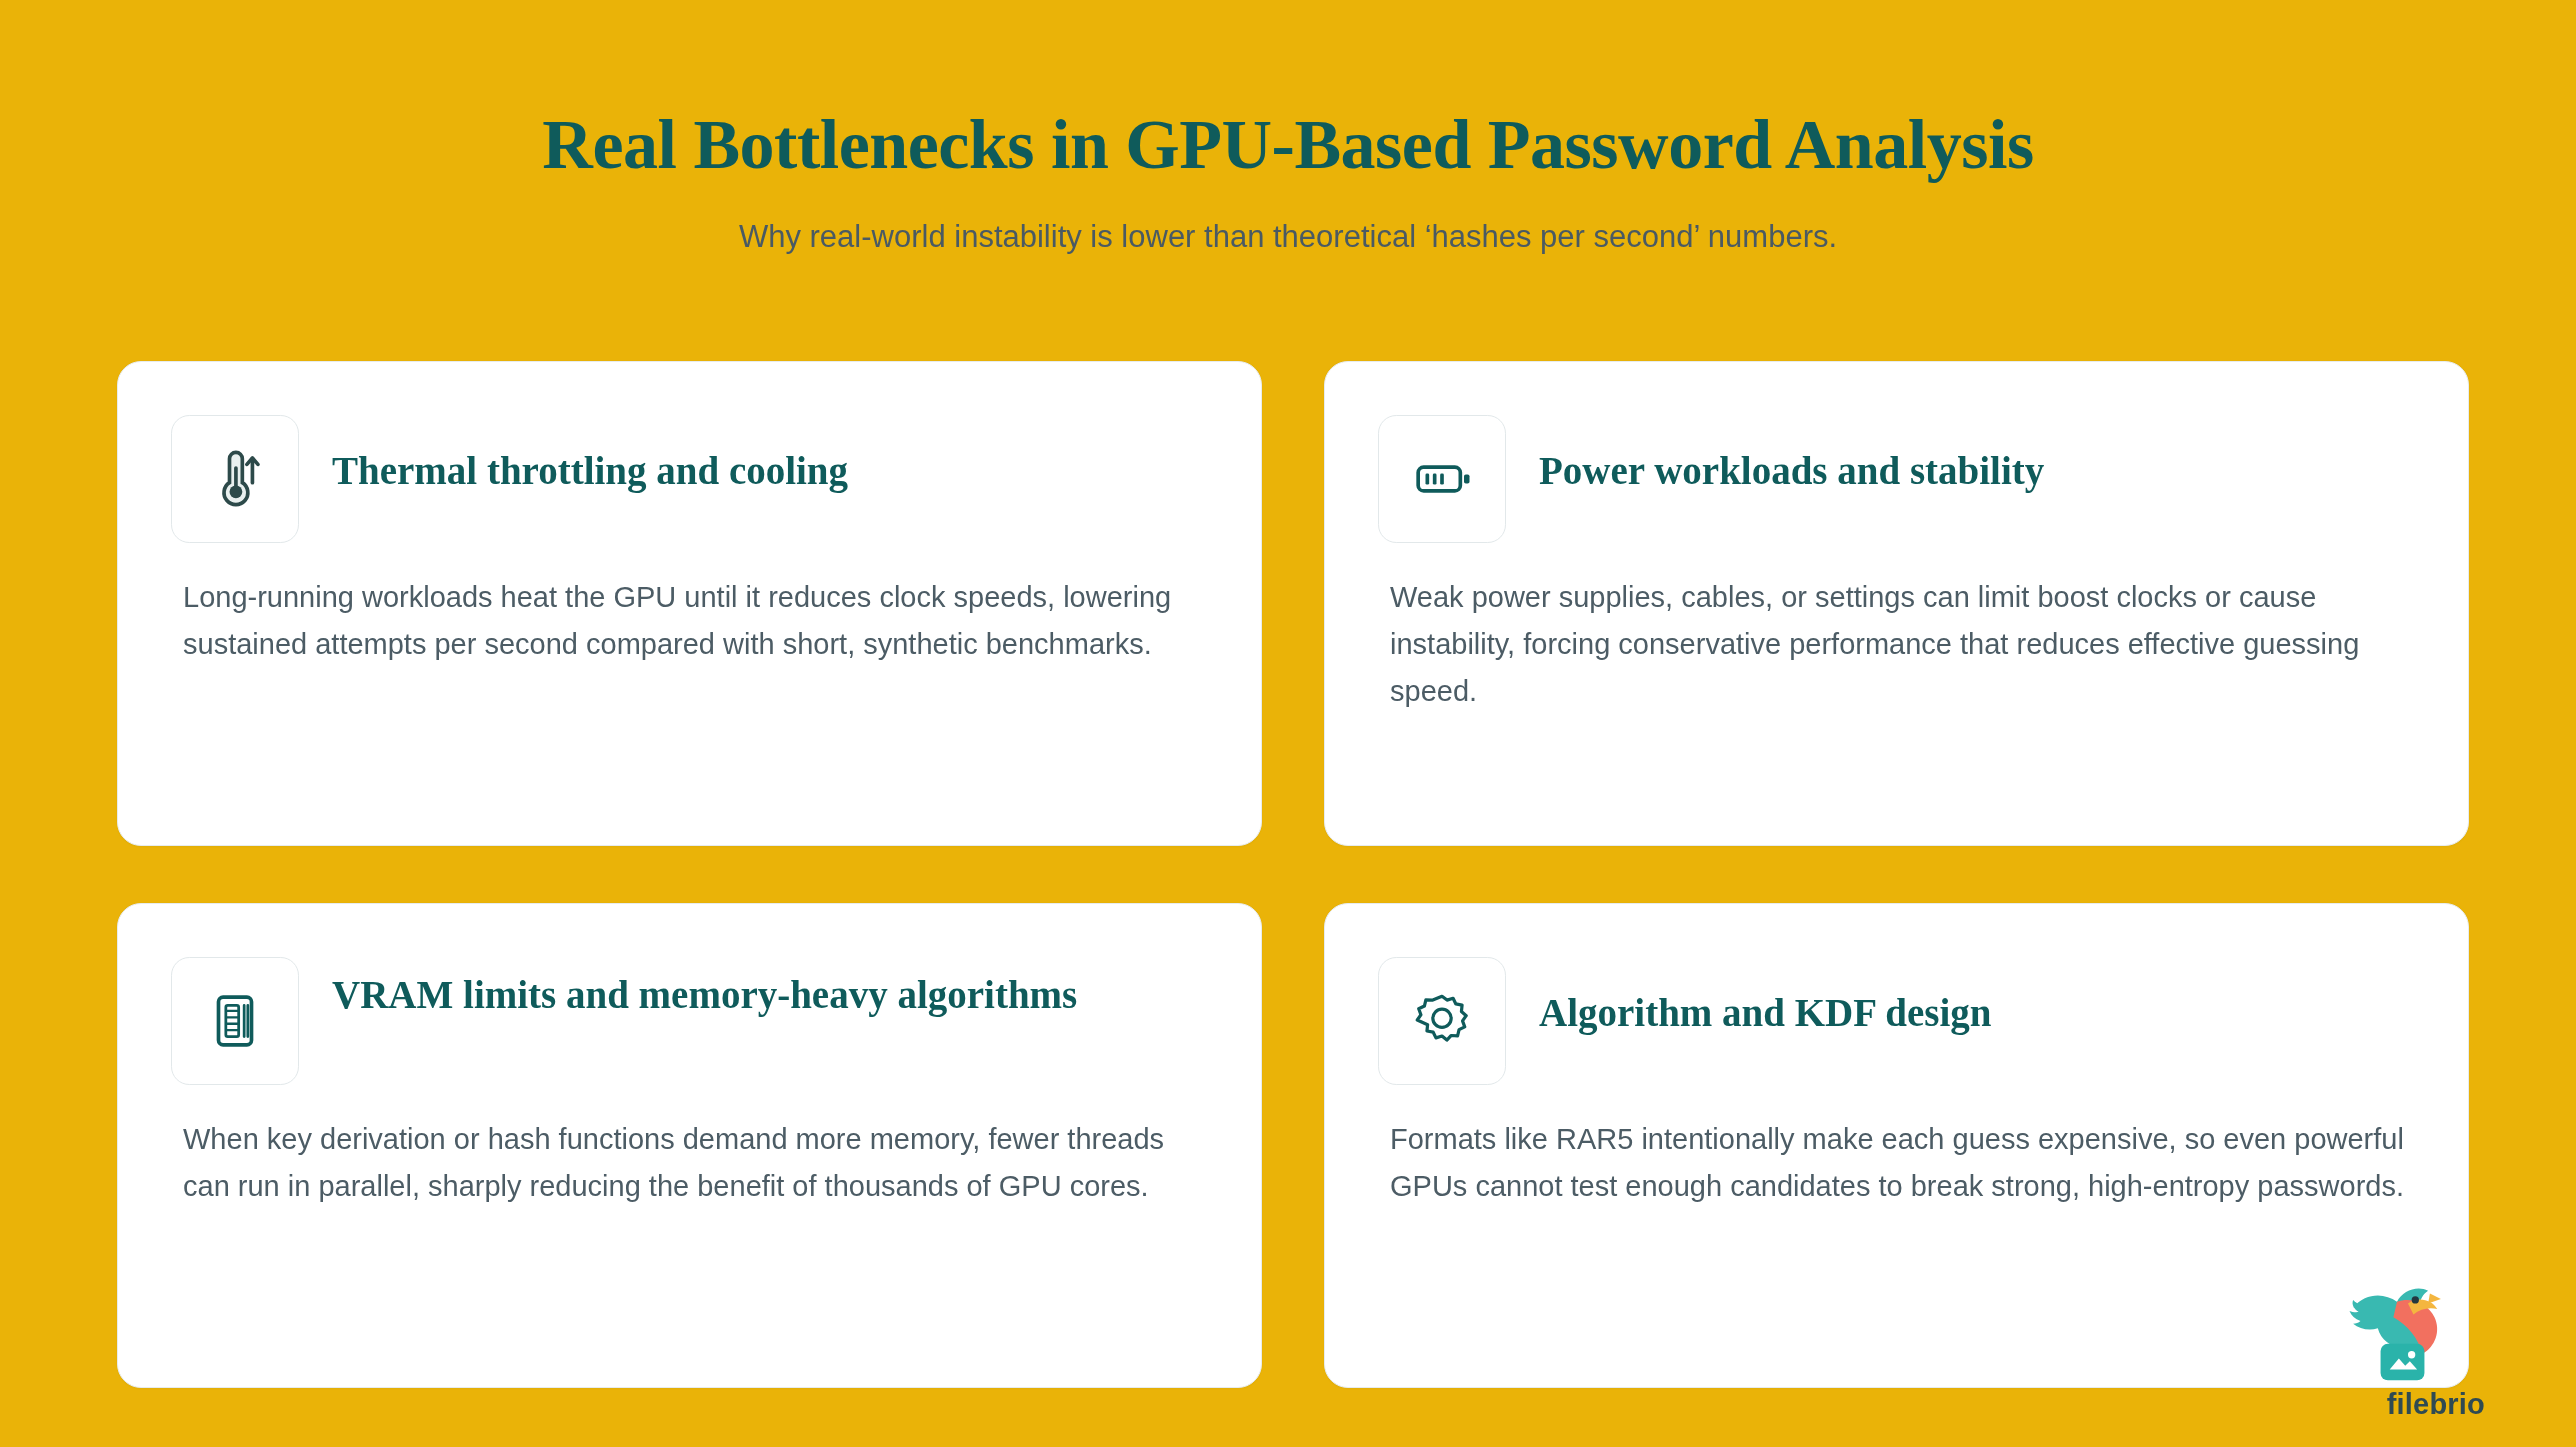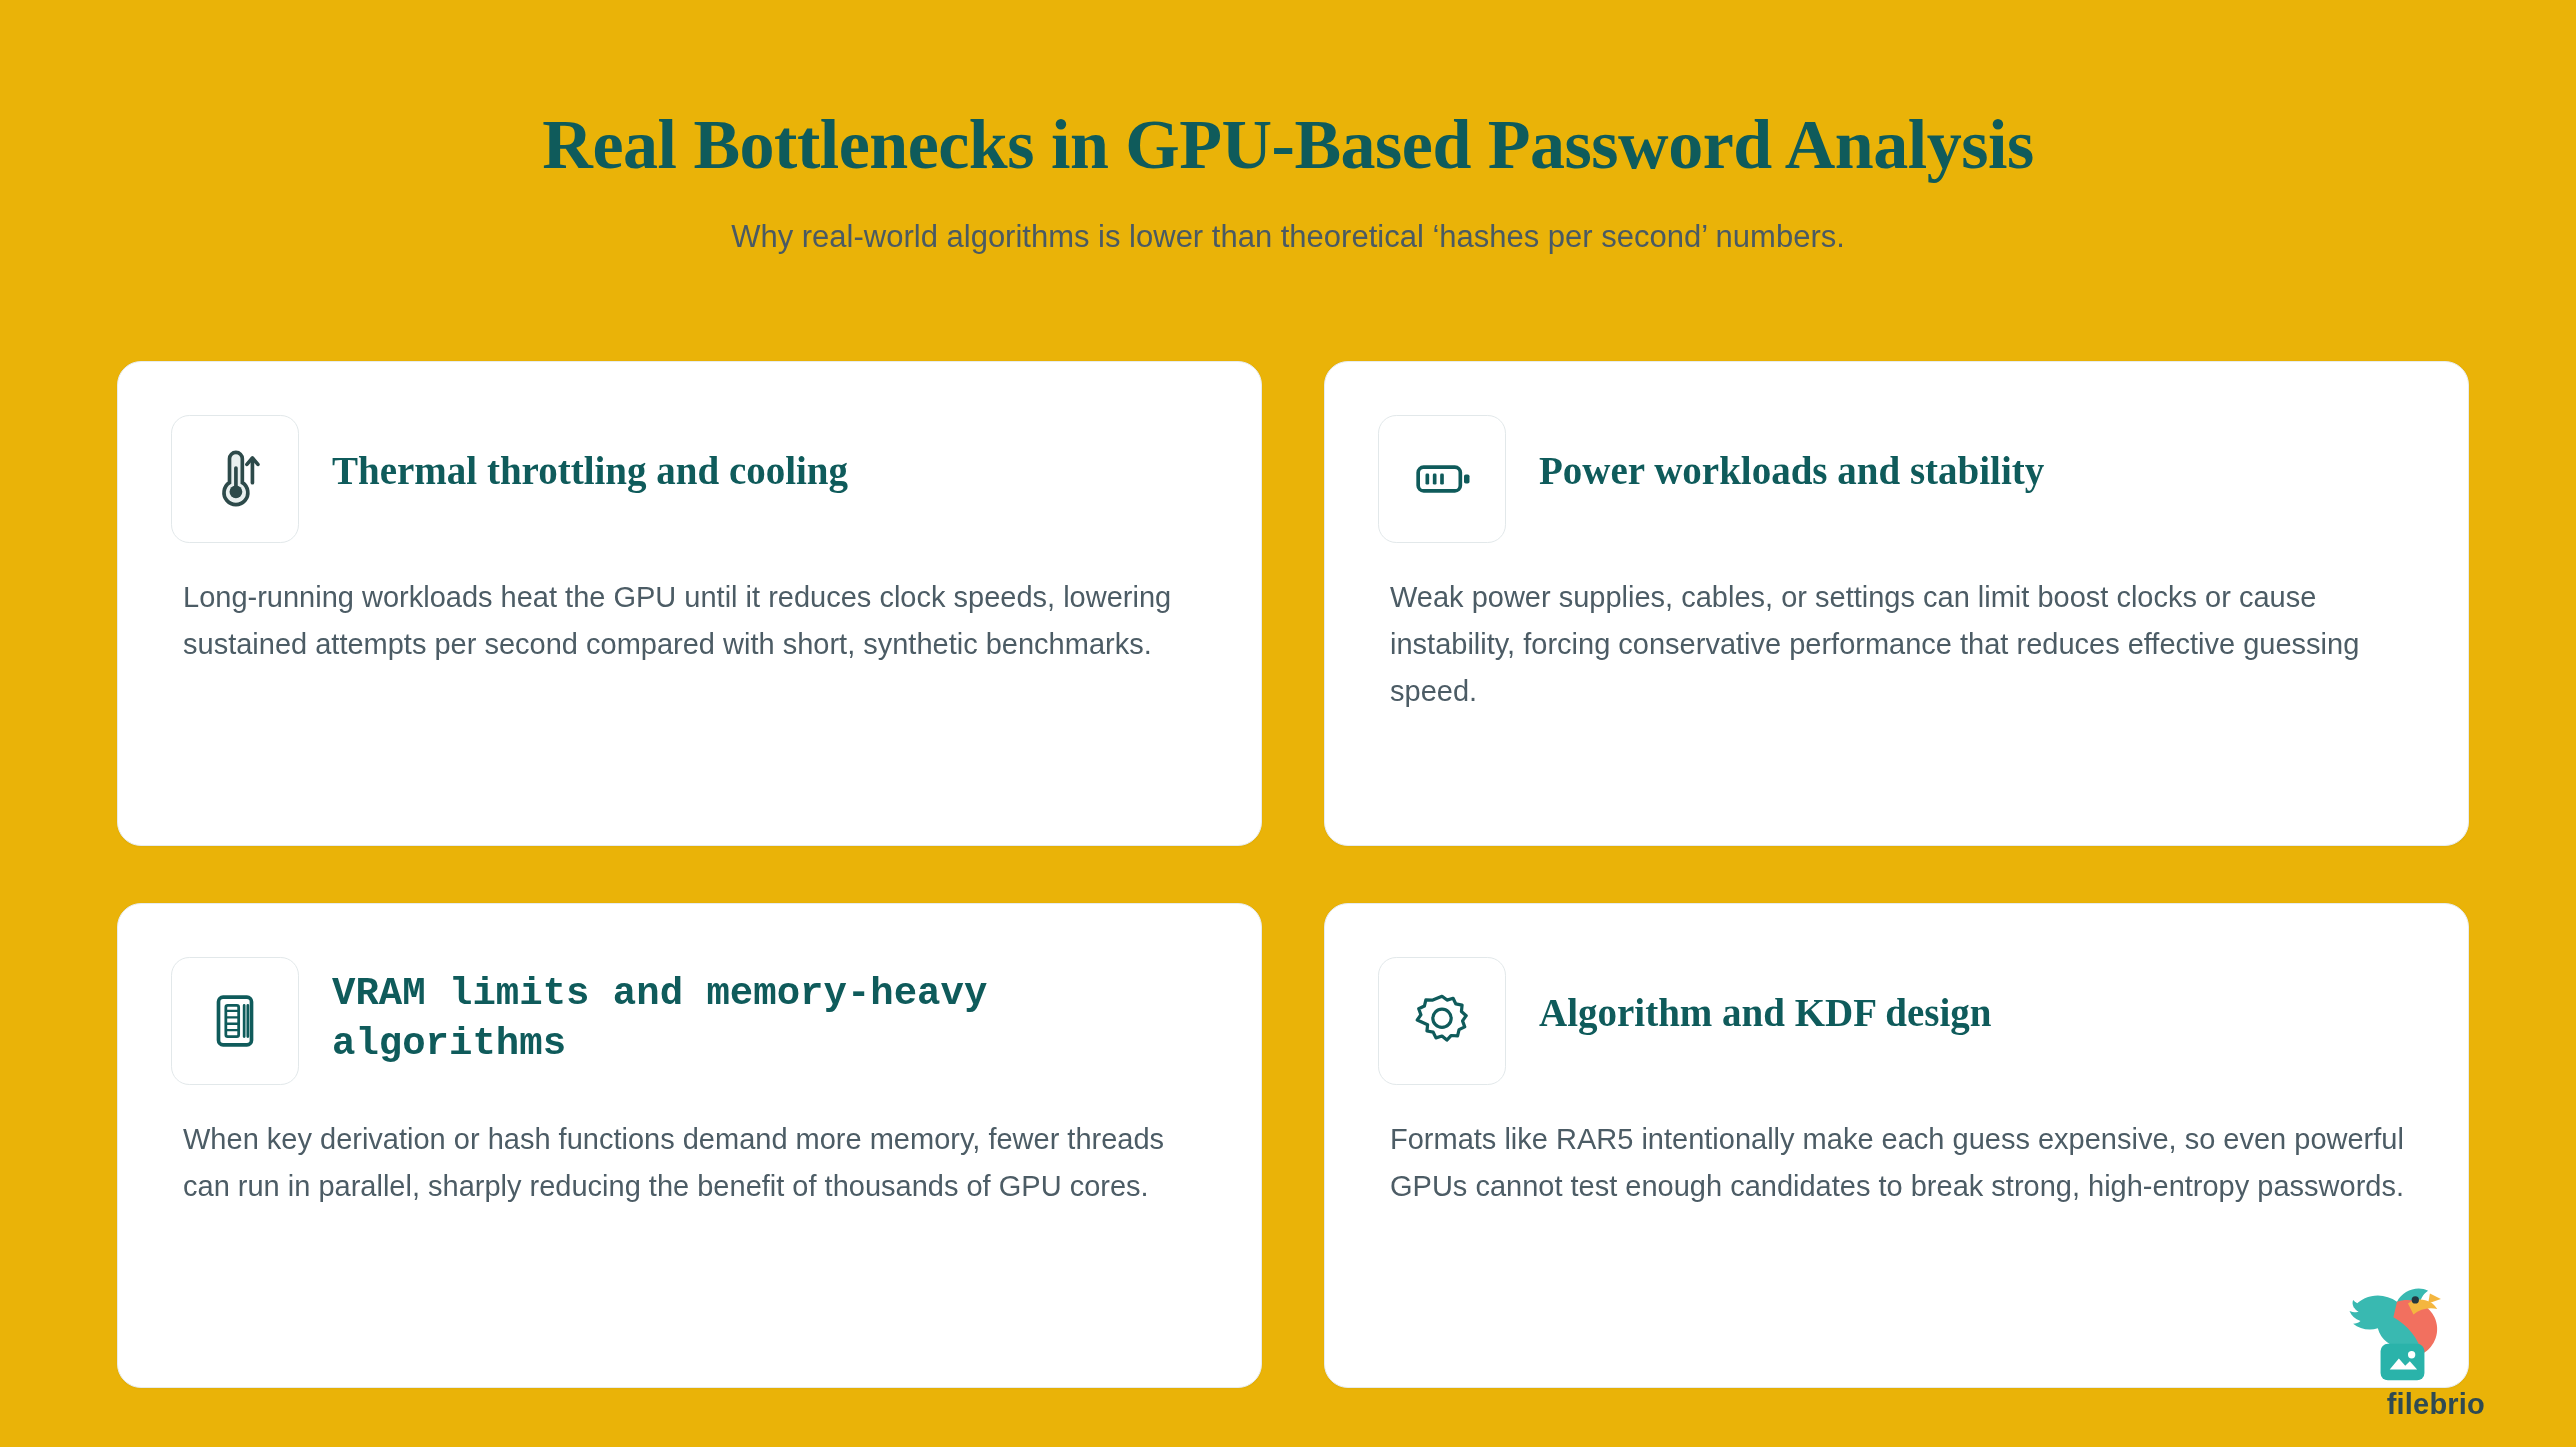--- a/index.html
+++ b/index.html
@@ -82,21 +82,21 @@
   .card-title {
     font-family: "Liberation Serif", serif;
     font-weight: bold;
     font-size: 39px;
     line-height: 1.28;
     color: #0f5b5b;
     margin: 0;
     padding-top: 31px;
     max-width: 760px;
   }
-  .card-title.two-line { padding-top: 13px; font-family: Liberation Mono, monospace; }
+  .card-title.two-line { padding-top: 13px; }
 
   .card-body {
     margin: 31px 0 0 12px;
     font-size: 29px;
     line-height: 1.62;
     color: #4c5c65;
     max-width: 1044px;
   }
 
   .brand {
@@ -115,21 +115,21 @@
     margin-top: 3.7px;
   }
 </style>
 </head>
 <body>
 
 <div class="page">
 
   <div class="header">
     <h1 class="title">Real Bottlenecks in GPU-Based Password Analysis</h1>
-    <p class="subtitle">Why real-world algorithms is lower than theoretical ‘hashes per second’ numbers.</p>
+    <p class="subtitle">Why real-world instability is lower than theoretical ‘hashes per second’ numbers.</p>
   </div>
 
   <div class="grid">
 
     <div class="card">
       <div class="card-head">
         <div class="icon-box">
           <svg width="66" height="66" viewBox="0 0 72 72" fill="none">
             <path d="M30 14a7 7 0 0 1 14 0v26a13 13 0 1 1-14 0V14z" stroke="#2d4a4a" stroke-width="4" fill="#e9f0ef"></path>
             <path d="M37 24v22" stroke="#2d4a4a" stroke-width="4" stroke-linecap="round"></path>

